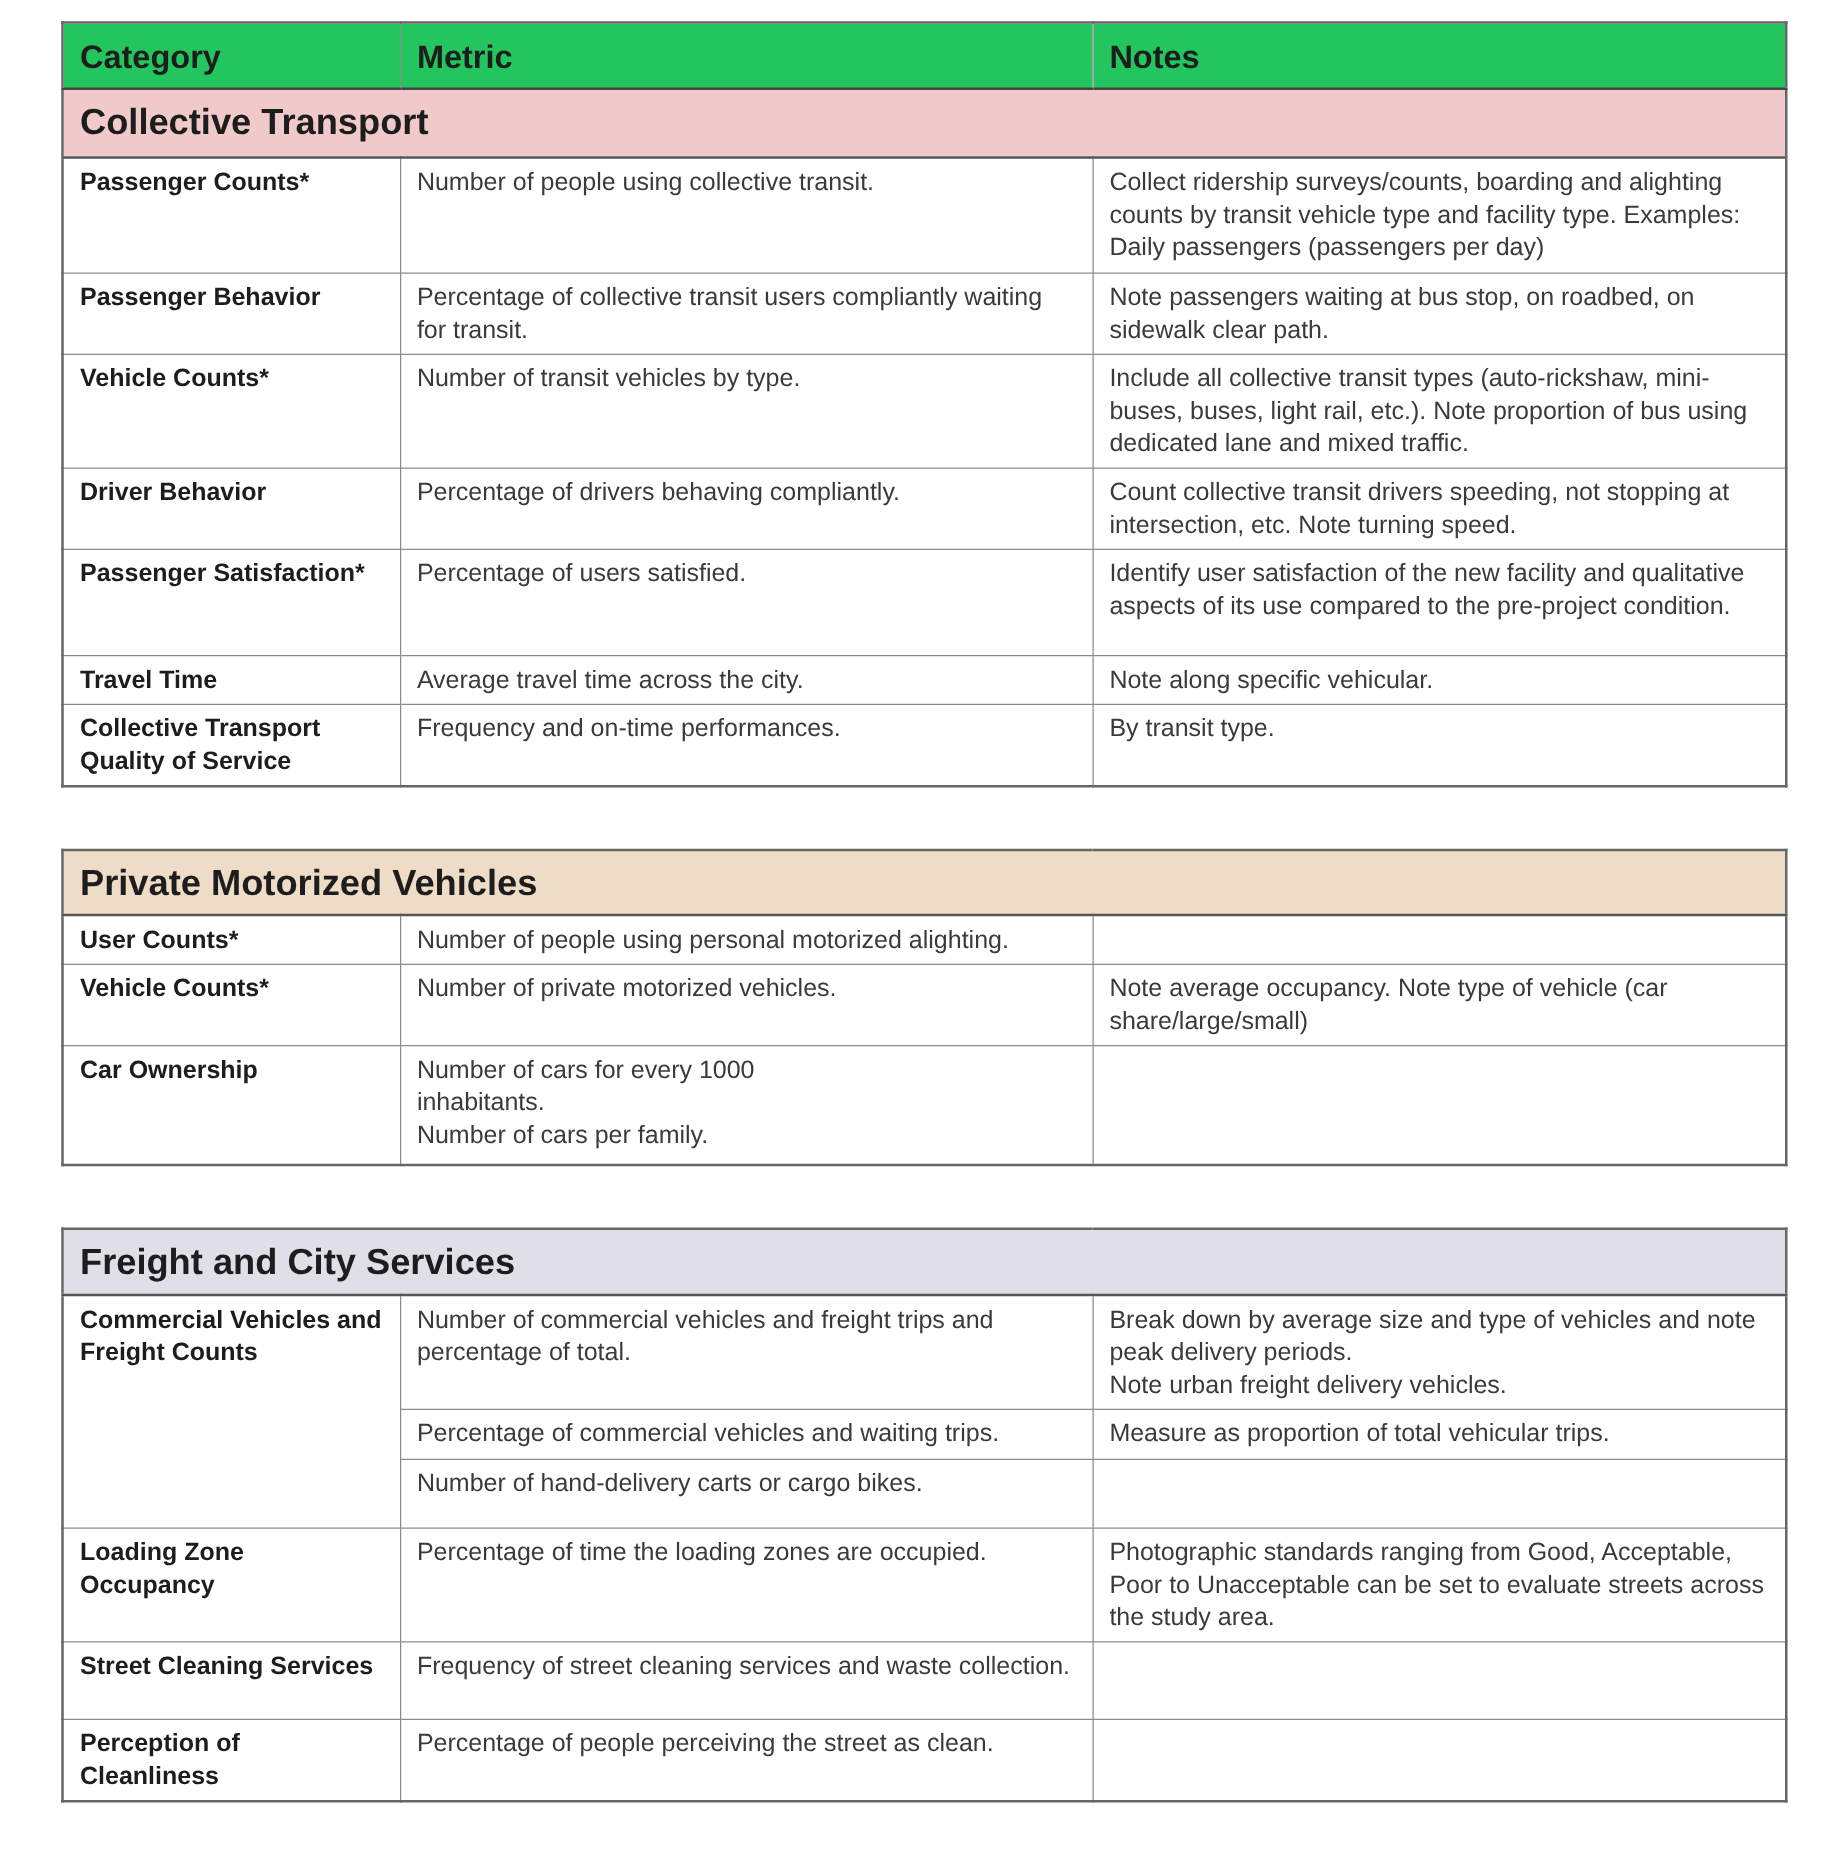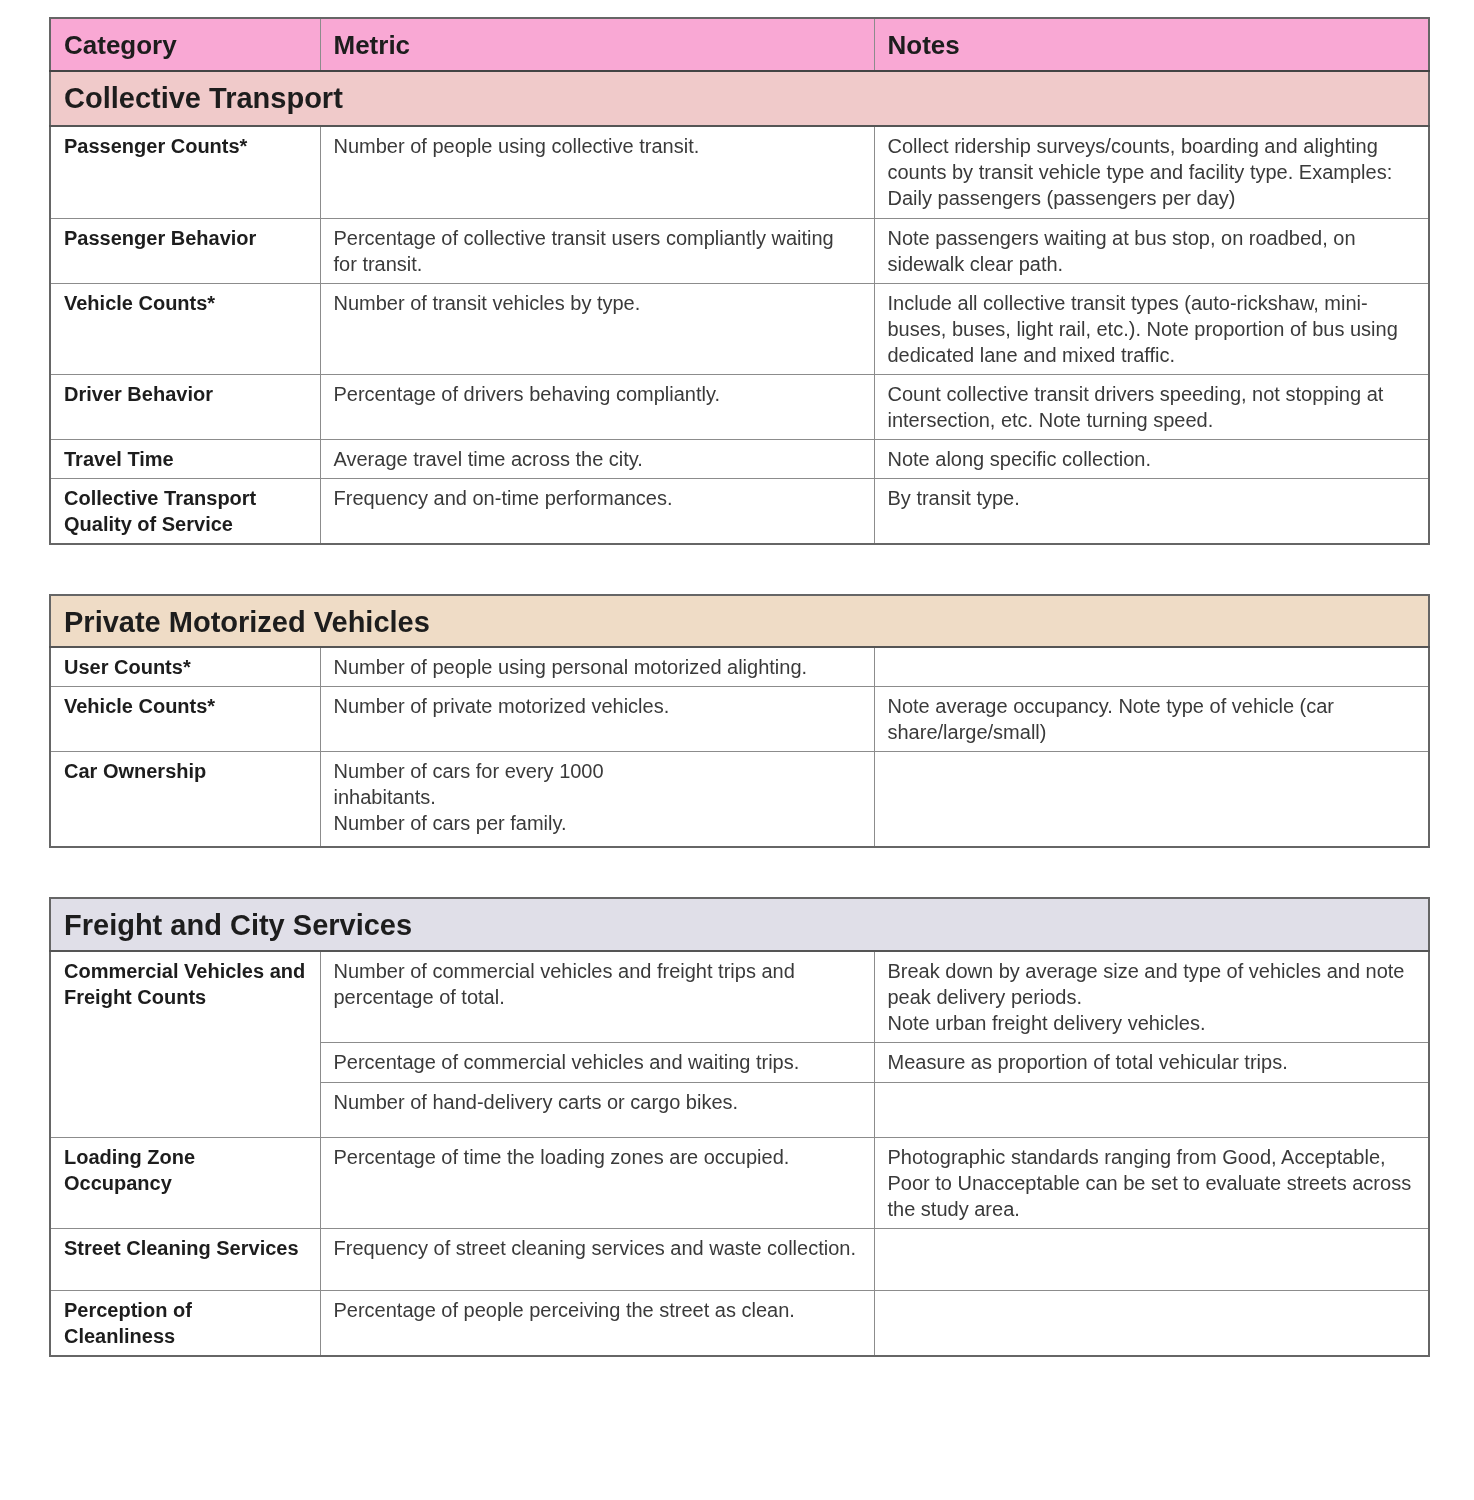--- a/index.html
+++ b/index.html
@@ -35,21 +35,21 @@
     overflow: hidden;
   }
   th {
     font-size: 26px;
     line-height: 30px;
     font-weight: 700;
     color: #1d1d1d;
     text-align: left;
     padding-top: 11px;
     border-bottom: 2px solid #444444;
-    background: #f9a8d4;
+    background: #22c55e;
   }
   td.cat {
     font-weight: 700;
     color: #1d1d1d;
     margin-top: 20px;
   }
   td.section-title {
     font-size: 29px;
     line-height: 33px;
     font-weight: 700;
@@ -91,24 +91,29 @@
     <tr style="height:86px;">
       <td class="cat">Vehicle Counts*</td>
       <td>Number of transit vehicles by type.</td>
       <td>Include all collective transit types (auto-rickshaw, mini-buses, buses, light rail, etc.). Note proportion of bus using dedicated lane and mixed traffic.</td>
     </tr>
     <tr style="height:61px;">
       <td class="cat">Driver Behavior</td>
       <td>Percentage of drivers behaving compliantly.</td>
       <td>Count collective transit drivers speeding, not stopping at intersection, etc. Note turning speed.</td>
     </tr>
+    <tr style="height:85px;">
+      <td class="cat">Passenger Satisfaction*</td>
+      <td>Percentage of users satisfied.</td>
+      <td>Identify user satisfaction of the new facility and qualitative aspects of its use compared to the pre-project condition.</td>
+    </tr>
     <tr style="height:38px;">
       <td class="cat">Travel Time</td>
       <td>Average travel time across the city.</td>
-      <td>Note along specific collection.</td>
+      <td>Note along specific vehicular.</td>
     </tr>
     <tr style="height:64px;">
       <td class="cat">Collective Transport Quality of Service</td>
       <td>Frequency and on-time performances.</td>
       <td>By transit type.</td>
     </tr>
   </tbody>
     </table>
 
   <table class="dt">

